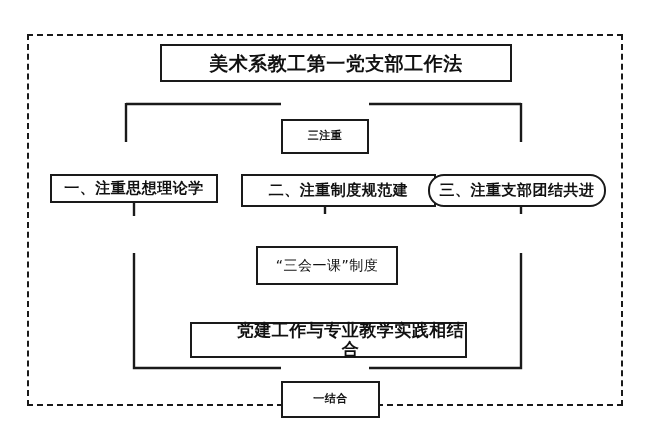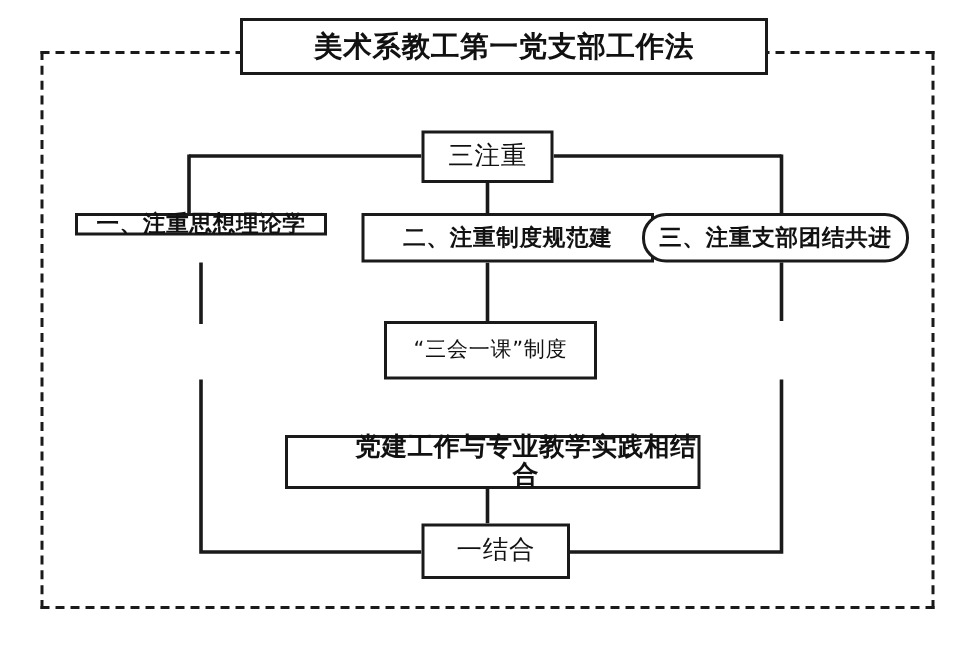--- a/index.html
+++ b/index.html
@@ -30,28 +30,29 @@
     background: #ffffff;
     border: 2px solid #1a1a1a;
     display: flex;
     align-items: center;
     justify-content: center;
     text-align: center;
     color: #111111;
     line-height: 1.1;
     letter-spacing: 0.5px;
     z-index: 5;
+    margin-top: 32px;
   }
   .node-title {
     font-size: 19px;
     font-weight: 700;
   }
   .node-hub {
-    font-size: 17px;
-    font-weight: 400;
+    font-size: 11px;
+    font-weight: 700;
   }
   .node-branch {
     font-size: 15px;
     font-weight: 700;
   }
   .node-leaf {
     font-size: 14px;
     font-weight: 400;
     border-width: 2px;
   }
@@ -99,21 +100,21 @@
   </svg>
 
   <div class="node node-title" style="left:160px; top:12px; width:352px; height:38px;">
     <span>美术系教工第一党支部工作法</span>
   </div>
 
   <div class="node node-hub" style="left:281px; top:87px; width:88px; height:35px;">
     <span>三注重</span>
   </div>
 
-  <div class="node node-branch" style="left:50px; top:142px; width:168px; height:15px;">
+  <div class="node node-branch" style="left:50px; top:142px; width:168px; height:29px;">
     <span>一、注重思想理论学</span>
   </div>
 
   <div class="node node-branch" style="left:241px; top:142px; width:195px; height:33px;justify-content:center;">
     <span>二、注重制度规范建</span>
   </div>
 
   <div class="node node-branch" style="left:428px; top:142px; width:178px; height:33px;border-radius:16px;">
     <span>三、注重支部团结共进</span>
   </div>

